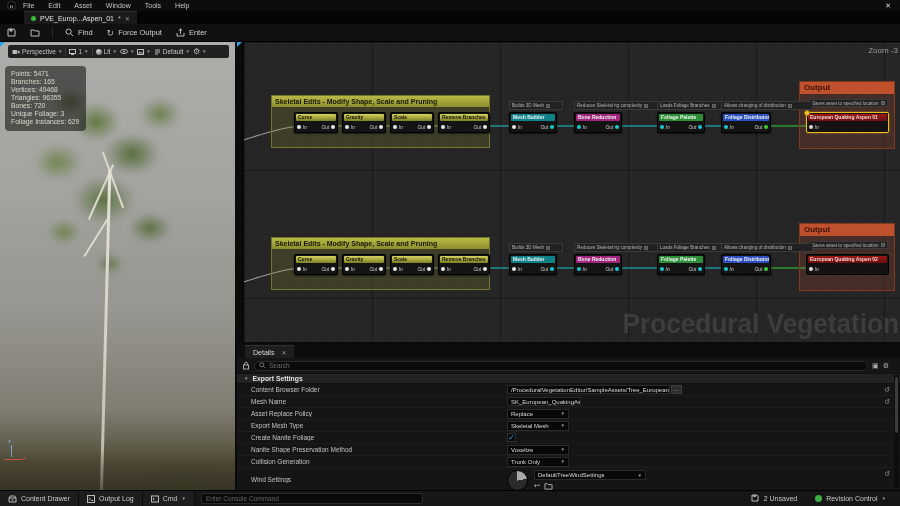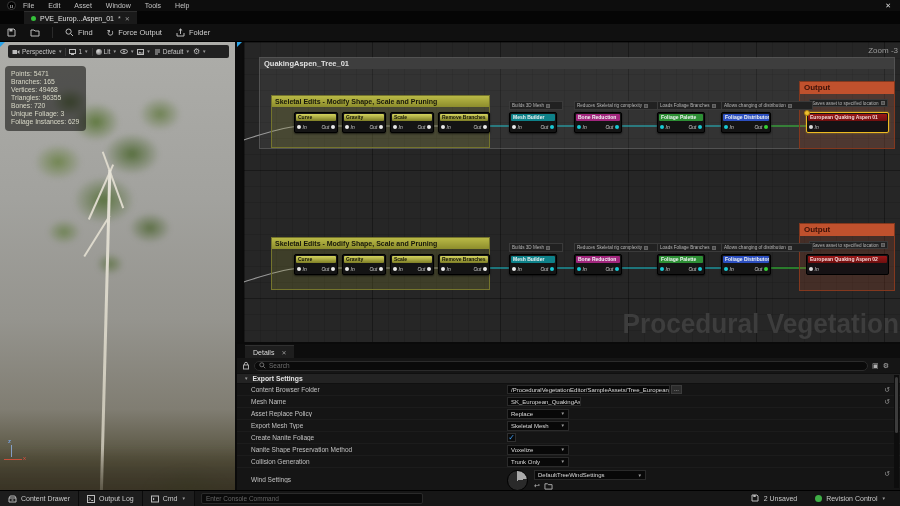--- a/index.html
+++ b/index.html
@@ -225,21 +225,21 @@
     </div>
     <div class="tb-btn">
       <span class="ico" style="font-size:9px;color:#bbb">↻</span>
       <span>Force Output</span>
     </div>
     <div class="tb-btn">
       <svg class="ic" width="9" height="9" viewBox="0 0 9 9">
           <path d="M1 5v3h7V5" fill="none" stroke="#bbb"></path>
           <path d="M4.5 6V1M2.8 2.6 4.5 1l1.7 1.6" fill="none" stroke="#bbb"></path>
         </svg>
-      <span>Folder</span>
+      <span>Enter</span>
     </div>
   </div>
 
   <div class="viewport">
     <div class="photo">
       <div class="foliage"></div>
       <div class="branch b1"></div>
       <div class="branch b2"></div>
       <div class="branch b3"></div>
       <div class="trunk"></div>
@@ -316,23 +316,20 @@
   <div class="graph">
     <div class="zoom-label">Zoom -3</div>
     <div class="watermark">Procedural Vegetation</div>
 
     <div class="tree-group tg1">
       <svg class="wires" width="665" height="140">
         <path d="M-4,84 C 22,76 40,70 58,69 L 246,69" fill="none" stroke="#9a9a9a" stroke-width="1.2"></path>
         <line x1="246" y1="69" x2="527" y2="69" stroke="#17c3cf" stroke-width="1.2"></line>
         <line x1="527" y1="69" x2="567" y2="69" stroke="#2fd132" stroke-width="1.2"></line>
       </svg>
-      <div class="tcomment">
-        <div class="tcomment-h">QuakingAspen_Tree_01</div>
-      </div>
       <div class="skel">
         <div class="skel-h">Skeletal Edits - Modify Shape, Scale and Pruning</div>
       </div>
       <div class="node olive" style="left:50px;width:44px">
         <div class="node-h">Curve</div>
         <div class="pins">
             <span class="pin">
               <i class="dot"></i>
               <em>In</em>
             </span>

